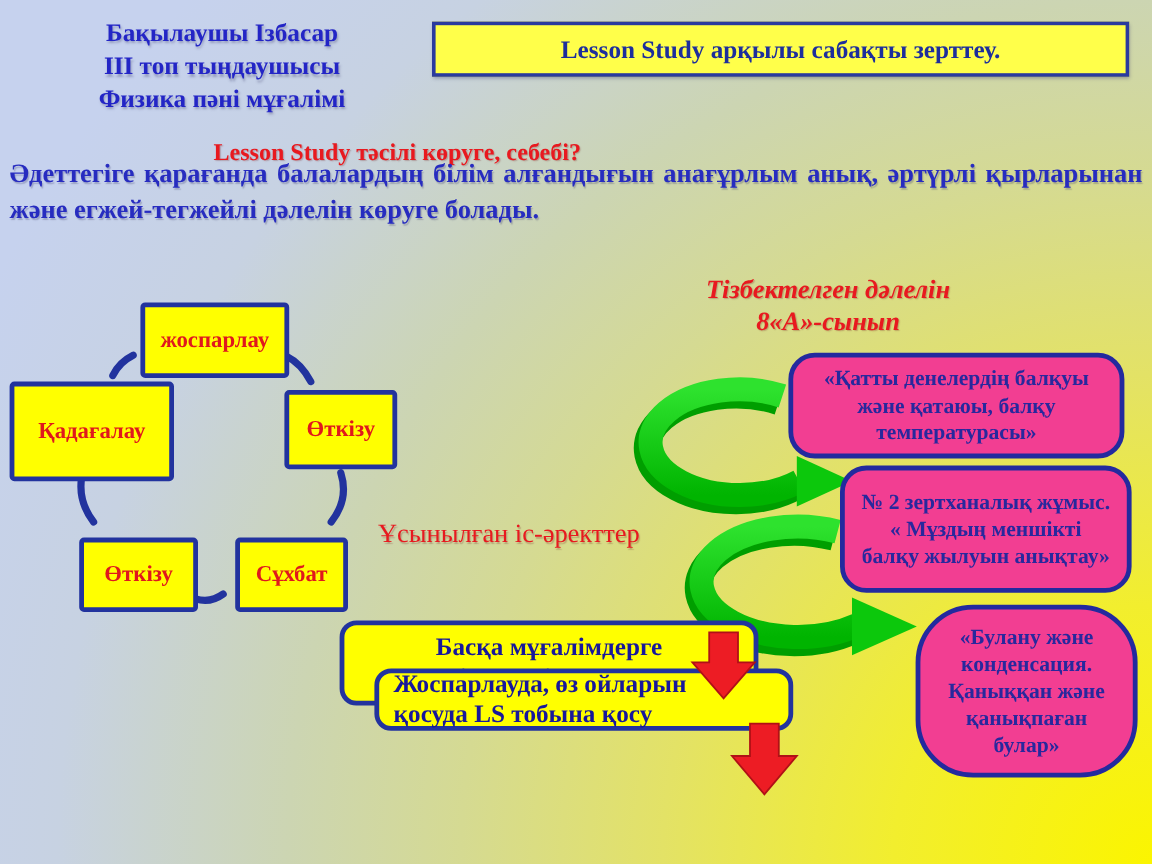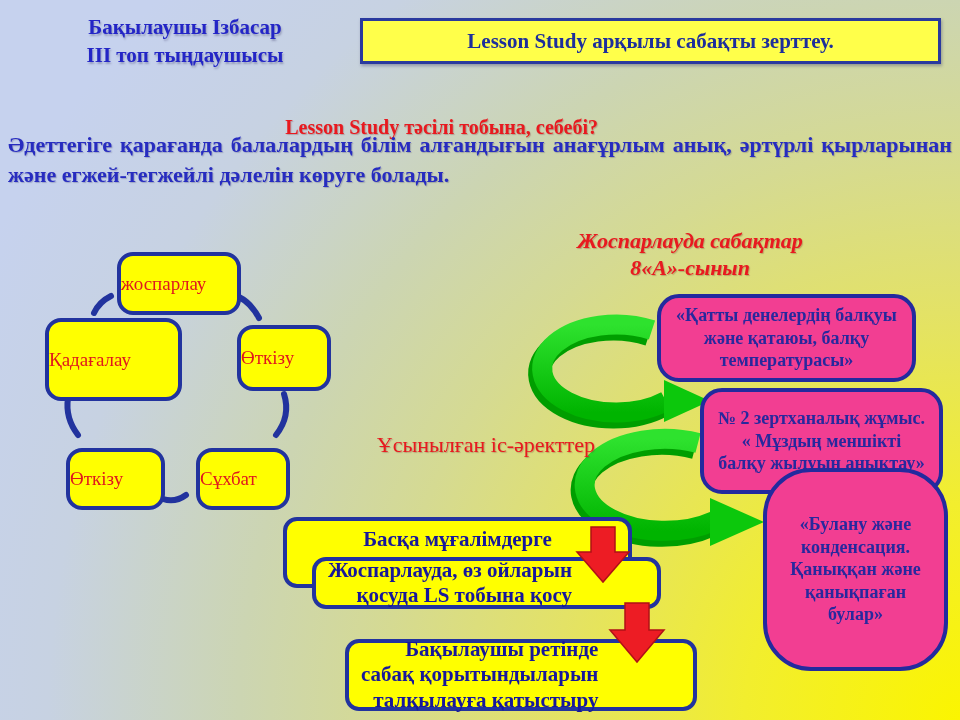--- a/index.html
+++ b/index.html
@@ -5,21 +5,21 @@
   html,body{margin:0;padding:0;}
   .slide{
     position:relative;
     width:960px;height:720px;
     overflow:hidden;
     font-family:"Liberation Serif","DejaVu Serif",serif;
     background:radial-gradient(1200px at 100% 100%,
       #fbf500 0%, #f2ee2e 18%, #e3e266 34%, #d5da92 48%,
       #ccd5b2 60%, #c7d2e2 76%, #c6d2ee 90%);
   }
-  .abs{position:absolute;text-align:right;}
+  .abs{position:absolute;}
   svg.layer{position:absolute;left:0;top:0;width:960px;height:720px;pointer-events:none;}
   .under{z-index:1;}
   .over{z-index:5;}
 
   .presenter{
     left:28px;top:14px;width:314px;
     text-align:center;font-weight:bold;font-size:21px;line-height:1.32;
     color:#2325c6;text-shadow:1px 2px 2px rgba(60,60,110,.35);
   }
   .title-box{
@@ -36,23 +36,23 @@
     font-weight:bold;font-size:20px;color:#e8191f;
     text-shadow:1px 1px 1px rgba(120,40,40,.3);
   }
   .paragraph{
     left:8px;top:130px;width:944px;
     font-weight:bold;font-size:22px;line-height:1.38;color:#272cc0;
     text-align:justify;text-shadow:1px 1px 1px rgba(60,60,110,.3);
   }
 
   .cycle-box{
-    background:#ffff00;border:4px solid #22339e;border-radius:16px;
-    display:flex;align-items:center;justify-content:flex-start;
-    font-weight:normal;font-size:19px;color:#e0181d;text-align:center;
+    background:#ffff00;border:4px solid #22339e;border-radius:4px;
+    display:flex;align-items:center;justify-content:center;
+    font-weight:bold;font-size:19px;color:#e0181d;text-align:center;
     z-index:2;
   }
 
   .series-heading{
     left:540px;top:228px;width:300px;text-align:center;
     font-weight:bold;font-style:italic;font-size:22px;line-height:1.22;
     color:#e8191f;text-shadow:1px 1px 1px rgba(120,40,40,.3);
     z-index:2;
   }
 
@@ -108,71 +108,69 @@
     <g>
       <path d="M 698 443 A 80 46 0 1 0 714 521" fill="none" stroke="#009e00" stroke-width="22" transform="translate(-3,5)"></path>
       <path d="M 698 443 A 80 46 0 1 0 714 521" fill="none" stroke="url(#grn)" stroke-width="20"></path>
       <polygon points="710,498 710,546 764,522" fill="#0cc80c"></polygon>
     </g>
   </svg>
 
   <div class="abs presenter">
     <div>Бақылаушы Ізбасар</div>
     <div>ІІІ топ тыңдаушысы</div>
+    <div>Физика пәні  мұғалімі</div>
   </div>
 
   <div class="abs title-box">
     <span>Lesson Study арқылы сабақты зерттеу.</span>
   </div>
 
-  <div class="abs question">Lesson Study тәсілі тобына, себебі?</div>
+  <div class="abs question">Lesson Study тәсілі көруге, себебі?</div>
 
   <div class="abs paragraph">Әдеттегіге қарағанда балалардың білім алғандығын анағұрлым анық, әртүрлі қырларынан және егжей-тегжейлі дәлелін көруге болады.</div>
 
   <div class="abs cycle-box" style="left:117px;top:252px;width:116px;height:55px;">
     <span>жоспарлау</span>
   </div>
   <div class="abs cycle-box" style="left:237px;top:325px;width:86px;height:58px;">
     <span>Өткізу</span>
   </div>
   <div class="abs cycle-box" style="left:196px;top:448px;width:86px;height:54px;">
     <span>Сұхбат</span>
   </div>
   <div class="abs cycle-box" style="left:66px;top:448px;width:91px;height:54px;">
     <span>Өткізу</span>
   </div>
-  <div class="abs cycle-box" style="left:8px;top:318px;width:129px;height:75px;margin-left:37px;">
+  <div class="abs cycle-box" style="left:8px;top:318px;width:129px;height:75px;">
     <span>Қадағалау</span>
   </div>
 
   <div class="abs series-heading">
-    <div>Жоспарлауда сабақтар</div>
+    <div>Тізбектелген дәлелін</div>
     <div>8«А»-сынып</div>
   </div>
 
-  <div class="abs pink-box" style="left:657px;top:294px;width:259px;height:88px;">«Қатты денелердің балқуы
+  <div class="abs pink-box" style="left:657px;top:294px;width:280px;height:88px;">«Қатты денелердің балқуы
 және қатаюы, балқу
 температурасы»</div>
   <div class="abs pink-box" style="left:700px;top:388px;width:243px;height:106px;">№ 2 зертханалық жұмыс.
 « Мұздың меншікті
 балқу жылуын анықтау»</div>
-  <div class="abs pink-box pink-round" style="left:763px;top:468px;width:185px;height:203px;">«Булану және
+  <div class="abs pink-box pink-round" style="left:763px;top:504px;width:185px;height:144px;">«Булану және
 конденсация.
 Қаныққан және
 қанықпаған
 булар»</div>
 
   <div class="abs actions-heading">Ұсынылған іс-әректтер</div>
 
   <div class="abs action-box action-center" style="left:283px;top:477px;width:349px;height:71px;">Басқа мұғалімдерге
 әдістемені көрсету</div>
   <div class="abs action-box" style="left:312px;top:557px;width:349px;height:52px;">Жоспарлауда, өз ойларын
 қосуда LS тобына  қосу</div>
-  <div class="abs action-box" style="left:345px;top:639px;width:352px;height:72px;">Бақылаушы ретінде
-сабақ қорытындыларын
-талқылауға қатыстыру</div>
 
   <svg class="layer over" viewBox="0 0 960 720">
     <polygon points="591,527 615,527 615,552 629,552 603,582 577,552 591,552" fill="#ed1c24" stroke="#b01116" stroke-width="1.5"></polygon>
     <polygon points="625,603 649,603 649,630 664,630 637,662 610,630 625,630" fill="#ed1c24" stroke="#b01116" stroke-width="1.5"></polygon>
   </svg>
 
 </div>
 
 </body></html>

